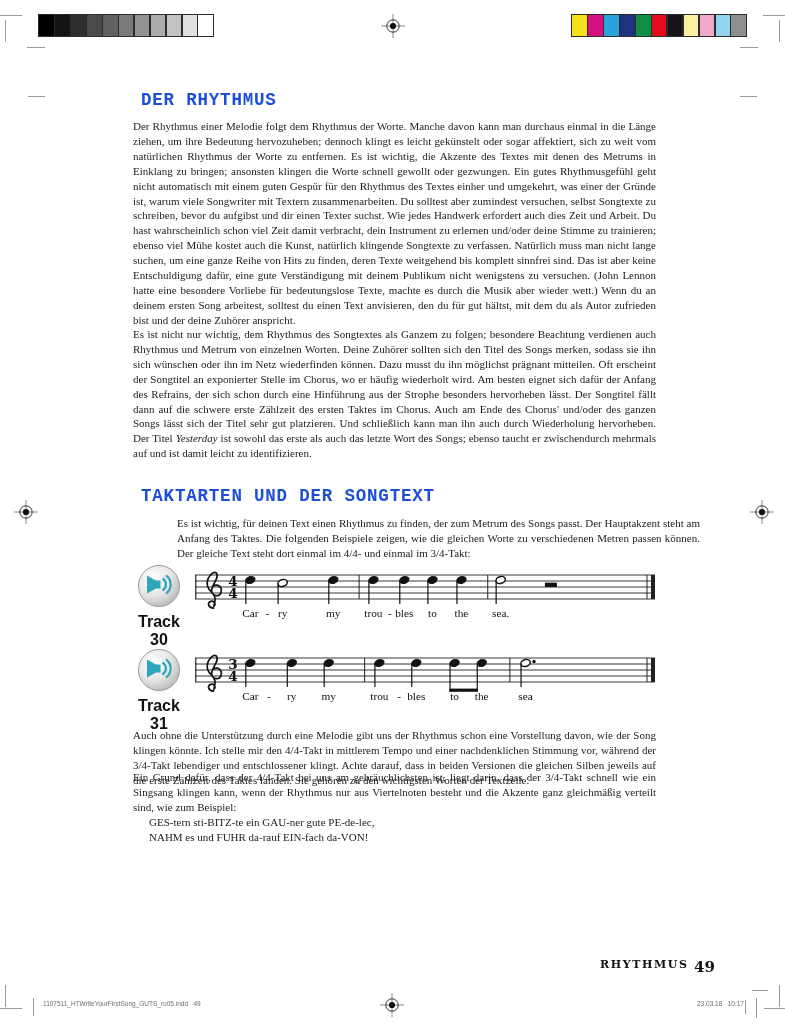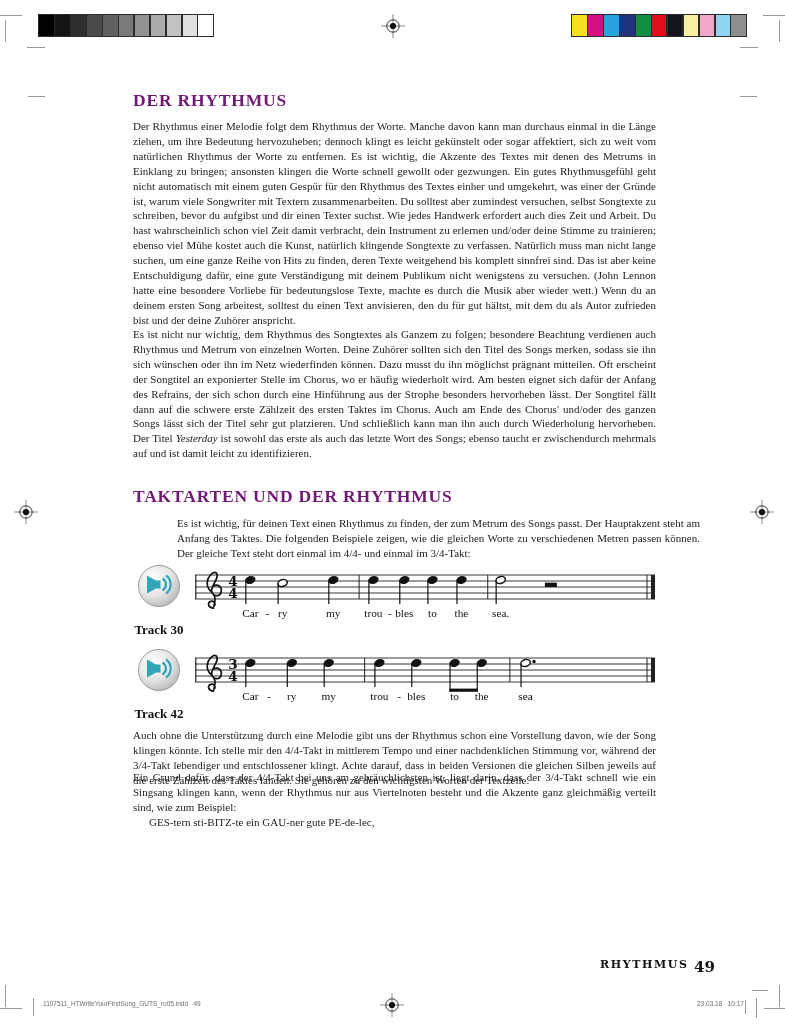--- a/index.html
+++ b/index.html
@@ -8,32 +8,32 @@
     font-family:"Liberation Serif",serif;color:#1c1c1c;
   }
   
   .calbar{position:absolute;top:14px;height:23px;display:flex;}
   .calbar .cell{flex:1 0 auto;border:0.6px solid #2b2b2b;margin-left:-0.6px;}
   .mark{position:absolute;background:#9a9a9a;}
   .regmark{position:absolute;width:24px;height:24px;}
   
   .col{position:absolute;left:133px;width:523px;margin:0;}
   h1.col,h2.col{
-    font-family:Liberation Serif, serif;font-weight:bold;font-size:17.5px;
-    letter-spacing:0.8px;color:#701a75;
+    font-family:Liberation Mono, monospace;font-weight:bold;font-size:17.5px;
+    letter-spacing:0.8px;color:#1d4ed8;margin-left:8px;
   }
   p.col,.bodytext{
     font-size:11px;line-height:14.9px;text-align:justify;color:#1c1c1c;
   }
   .ex-line{text-align:left;text-indent:16px;}
   
   .track-badge{position:absolute;left:131px;width:56px;text-align:center;}
   .track-label{
-    font-family:Liberation Serif, serif;font-weight:bold;font-size:13px;
-    color:#111;margin-top:10px;
+    font-family:Liberation Sans, sans-serif;font-weight:bold;font-size:16px;
+    color:#111;margin-top:1px;
   }
   .staff-wrap{position:absolute;left:195px;width:461px;height:62px;}
   .tsig{font-family:"DejaVu Serif",serif;font-weight:bold;font-size:13.5px;fill:#111;}
   .lyric{font-family:"Liberation Serif",serif;font-size:11.3px;fill:#111;}
   
   .footer-section{
     position:absolute;left:600px;top:958px;
     font-family:"DejaVu Serif",serif;font-weight:bold;font-size:11px;letter-spacing:1.6px;color:#111;
   }
   .footer-page{
@@ -121,21 +121,21 @@
   <div class="mark" style="left:756px;top:998px;width:1px;height:20px;"></div>
   <div class="mark" style="left:745px;top:1000px;width:1px;height:14px;"></div>
 </div>
 
 <h1 class="col" style="top:90px;">DER RHYTHMUS</h1>
 
 <p class="col" style="top:119px;">Der Rhythmus einer Melodie folgt dem Rhythmus der Worte. Manche davon kann man durchaus einmal in die Länge ziehen, um ihre Bedeutung hervozuheben; dennoch klingt es leicht gekünstelt oder sogar affektiert, sich zu weit vom natürlichen Rhythmus der Worte zu entfernen. Es ist wichtig, die Akzente des Textes mit denen des Metrums in Einklang zu bringen; ansonsten klingen die Worte schnell gewollt oder gezwungen. Ein gutes Rhythmusgefühl geht nicht automatisch mit einem guten Gespür für den Rhythmus des Textes einher und umgekehrt, was einer der Gründe ist, warum viele Songwriter mit Textern zusammenarbeiten. Du solltest aber zumindest versuchen, selbst Songtexte zu schreiben, bevor du aufgibst und dir einen Texter suchst. Wie jedes Handwerk erfordert auch dies Zeit und Arbeit. Du hast wahrscheinlich schon viel Zeit damit verbracht, dein Instrument zu erlernen und/oder deine Stimme zu trainieren; ebenso viel Mühe kostet auch die Kunst, natürlich klingende Songtexte zu verfassen. Natürlich muss man nicht lange suchen, um eine ganze Reihe von Hits zu finden, deren Texte weitgehend bis komplett sinnfrei sind. Das ist aber keine Entschuldigung dafür, eine gute Verständigung mit deinem Publikum nicht wenigstens zu versuchen. (John Lennon hatte eine besondere Vorliebe für bedeutungslose Texte, machte es durch die Musik aber wieder wett.) Wenn du an deinem ersten Song arbeitest, solltest du einen Text anvisieren, den du für gut hältst, mit dem du als Autor zufrieden bist und der deine Zuhörer anspricht.</p>
 
 <p class="col" style="top:327px;"><span>Es ist nicht nur wichtig, dem Rhythmus des Songtextes als Ganzem zu folgen; besondere Beachtung verdienen auch Rhythmus und Metrum von einzelnen Worten. Deine Zuhörer sollten sich den Titel des Songs merken, sodass sie ihn sich wünschen oder ihn im Netz wiederfinden können. Dazu musst du ihn möglichst prägnant mitteilen. Oft erscheint der Songtitel an exponierter Stelle im Chorus, wo er häufig wiederholt wird. Am besten eignet sich dafür der Anfang des Refrains, der sich schon durch eine Hinführung aus der Strophe besonders hervorheben lässt. Der Songtitel fällt dann auf die schwere erste Zählzeit des ersten Taktes im Chorus. Auch am Ende des Chorus' und/oder des ganzen Songs lässt sich der Titel sehr gut platzieren. Und schließlich kann man ihn auch durch Wiederholung hervorheben. Der Titel </span><i>Yesterday</i><span> ist sowohl das erste als auch das letzte Wort des Songs; ebenso taucht er zwischendurch mehrmals auf und ist damit leicht zu identifizieren.</span></p>
 
-<h2 class="col" style="top:486px;">TAKTARTEN UND DER RHYTHMUS</h2>
+<h2 class="col" style="top:486px;">TAKTARTEN UND DER SONGTEXT</h2>
 
 <p class="col" style="top:516px;margin-left:44px;">Es ist wichtig, für deinen Text einen Rhythmus zu finden, der zum Metrum des Songs passt. Der Hauptakzent steht am Anfang des Taktes. Die folgenden Beispiele zeigen, wie die gleichen Worte zu verschiedenen Metren passen können. Der gleiche Text steht dort einmal im 4/4- und einmal im 3/4-Takt:</p>
 
 <div class="track-badge" style="top:564px;">
   <svg width="44" height="44" viewBox="0 0 44 44">
     <defs>
       <radialGradient id="sg1" cx="35%" cy="30%" r="80%">
         <stop offset="0" stop-color="#fdfdfd"></stop>
           <stop offset="0.55" stop-color="#e6e6e6"></stop>
           <stop offset="1" stop-color="#b2b2b2"></stop>
@@ -204,21 +204,21 @@
       </radialGradient>
     </defs>
     <circle cx="22" cy="22" r="20.5" fill="url(#sg2)" stroke="#9c9c9c" stroke-width="1"></circle>
     <g fill="#2fa6ba">
       <polygon points="10,11.5 19,16.5 19,24.5 10,29.5"></polygon>
       <rect x="19" y="16.5" width="4.5" height="8"></rect>
     </g>
     <path d="M25.5,14.5 A7,7 0 0 1 25.5,26.5" stroke="#2fa6ba" stroke-width="2.2" fill="none"></path>
     <path d="M29,11.5 A11,11 0 0 1 29,29.5" stroke="#2fa6ba" stroke-width="2.2" fill="none"></path>
   </svg>
-  <div class="track-label">Track 42</div>
+  <div class="track-label">Track 31</div>
 </div>
 <div class="staff-wrap" style="top:646px;"><svg viewBox="0 0 461 62" width="461" height="62">
       <line x1="0" y1="12" x2="460" y2="12" stroke="#222" stroke-width="0.9"></line>
       <line x1="0" y1="18" x2="460" y2="18" stroke="#222" stroke-width="0.9"></line>
       <line x1="0" y1="24" x2="460" y2="24" stroke="#222" stroke-width="0.9"></line>
       <line x1="0" y1="30" x2="460" y2="30" stroke="#222" stroke-width="0.9"></line>
       <line x1="0" y1="36" x2="460" y2="36" stroke="#222" stroke-width="0.9"></line>
       <line x1="0.8" y1="12" x2="0.8" y2="36" stroke="#222" stroke-width="1.2"></line>
       <line x1="169.648" y1="12" x2="169.648" y2="36" stroke="#222" stroke-width="1"></line>
       <line x1="314.863" y1="12" x2="314.863" y2="36" stroke="#222" stroke-width="1"></line>
@@ -255,18 +255,19 @@
       <text x="259.54299999999995" y="54" text-anchor="middle" class="lyric">to</text>
       <text x="286.742" y="54" text-anchor="middle" class="lyric">the</text>
       <text x="330.537" y="54" text-anchor="middle" class="lyric">sea</text>
     </svg></div>
 
 <p class="col" style="top:728px;">Auch ohne die Unterstützung durch eine Melodie gibt uns der Rhythmus schon eine Vorstellung davon, wie der Song klingen könnte. Ich stelle mir den 4/4-Takt in mittlerem Tempo und einer nachdenklichen Stimmung vor, während der 3/4-Takt lebendiger und entschlossener klingt. Achte darauf, dass in beiden Versionen die gleichen Silben jeweils auf die erste Zählzeit des Taktes landen. Sie gehören zu den wichtigsten Worten der Textzeile.</p>
 
 <div class="col bodytext" style="top:770px;position:absolute;">
   <span>Ein Grund dafür, dass der 4/4-Takt bei uns am gebräuchlichsten ist, liegt darin, dass der 3/4-Takt schnell wie ein Singsang klingen kann, wenn der Rhythmus nur aus Viertelnoten besteht und die Akzente ganz gleichmäßig verteilt sind, wie zum Beispiel:</span>
   <div class="ex-line">GES-tern sti-BITZ-te ein GAU-ner gute PE-de-lec,</div>
+  <div class="ex-line">NAHM es und FUHR da-rauf EIN-fach da-VON!</div>
 </div>
 
 <span class="footer-section">RHYTHMUS</span>
 <span class="footer-page">49</span>
 <span class="slug" style="left:43px;top:1000px;">1107511_HTWriteYourFirstSong_GUTS_ro05.indd   49</span>
 <span class="slug" style="left:697px;top:1000px;">23.03.18   10:17</span>
 
 </body></html>

